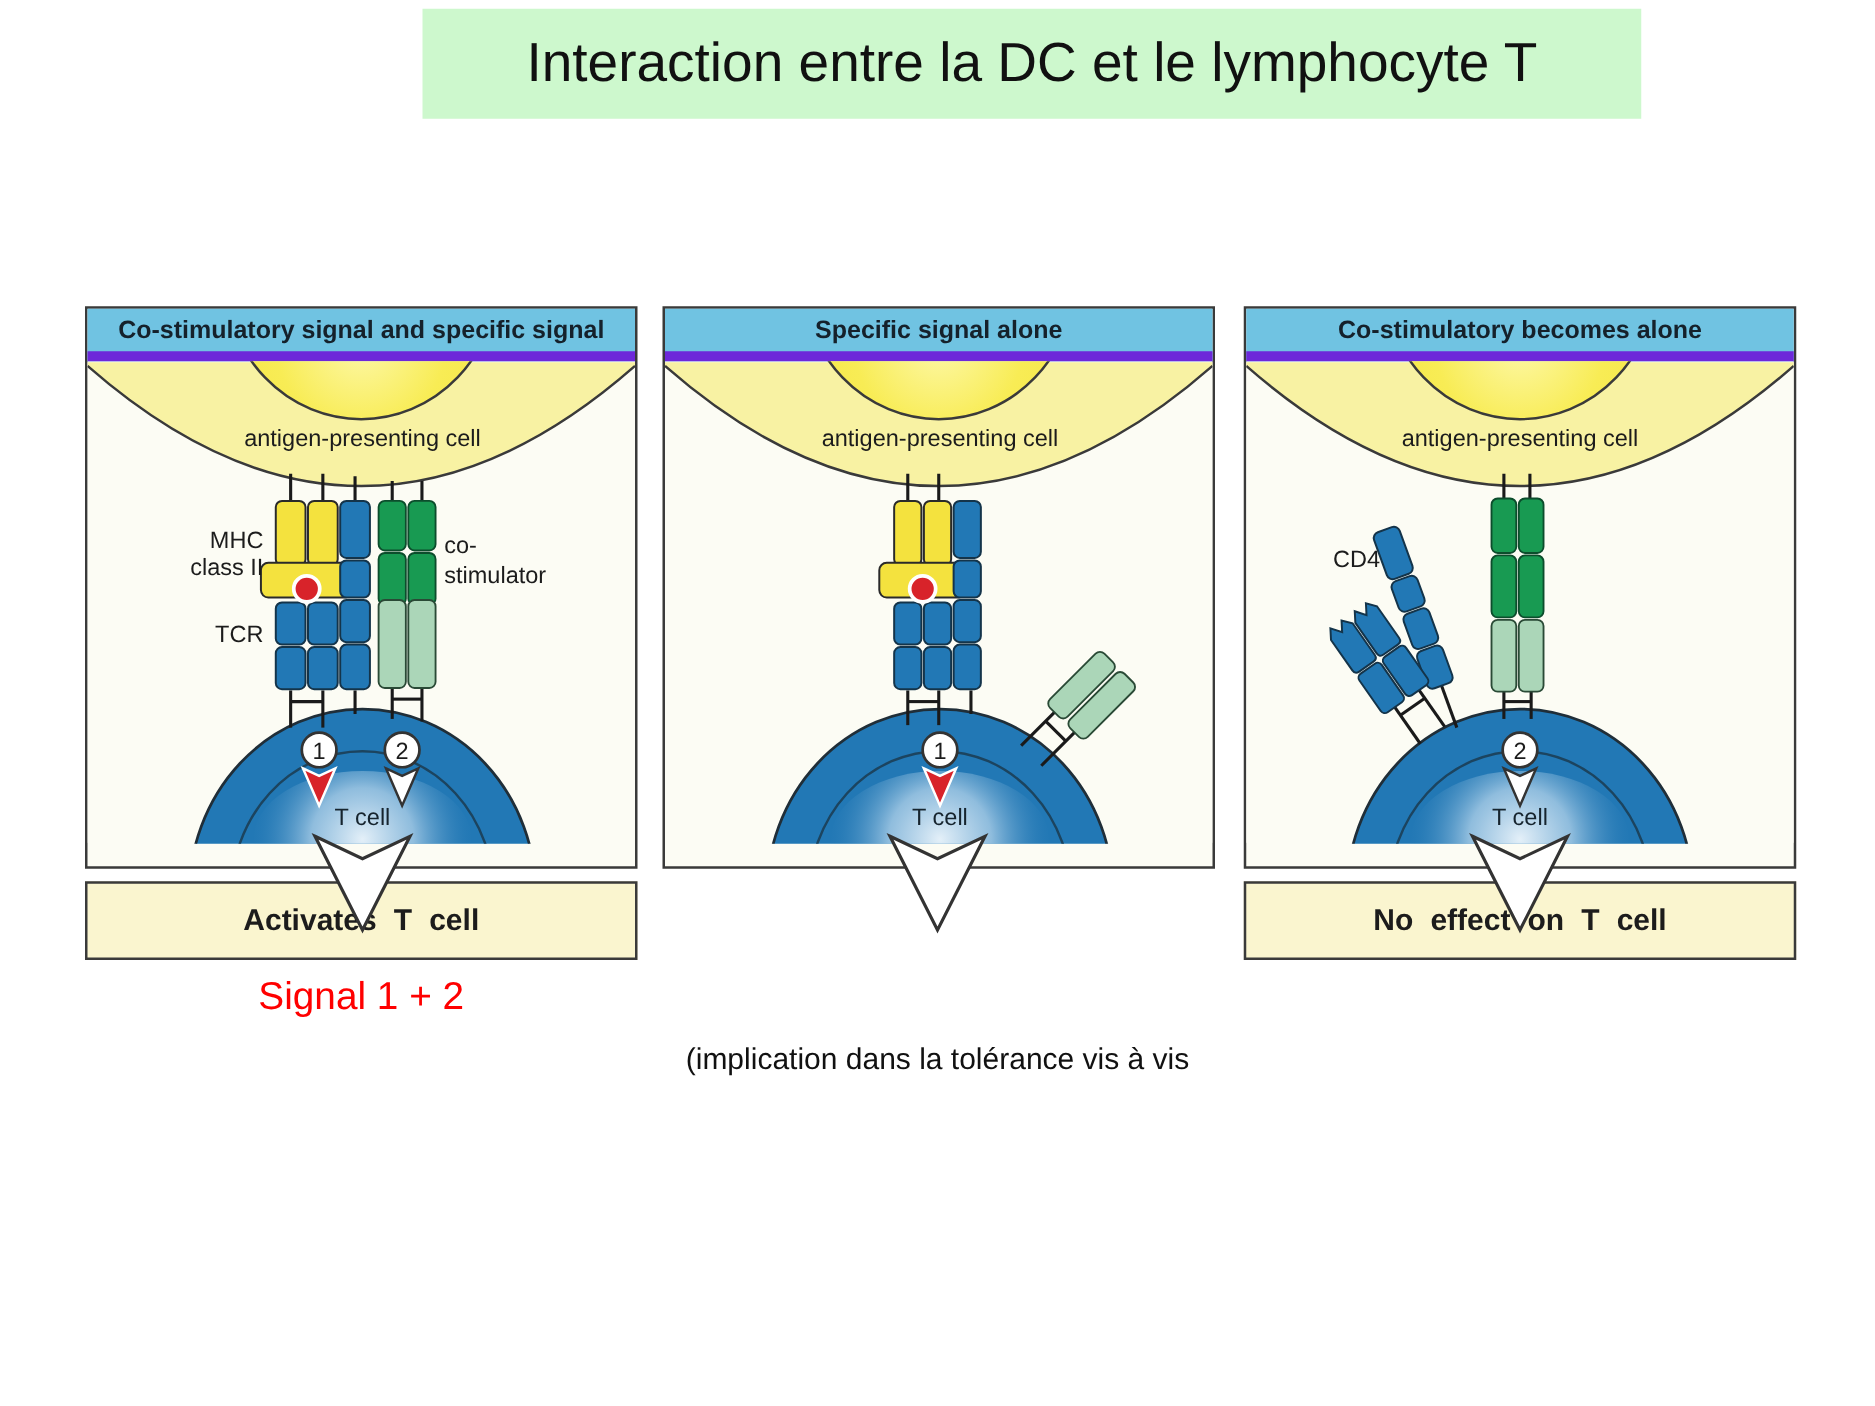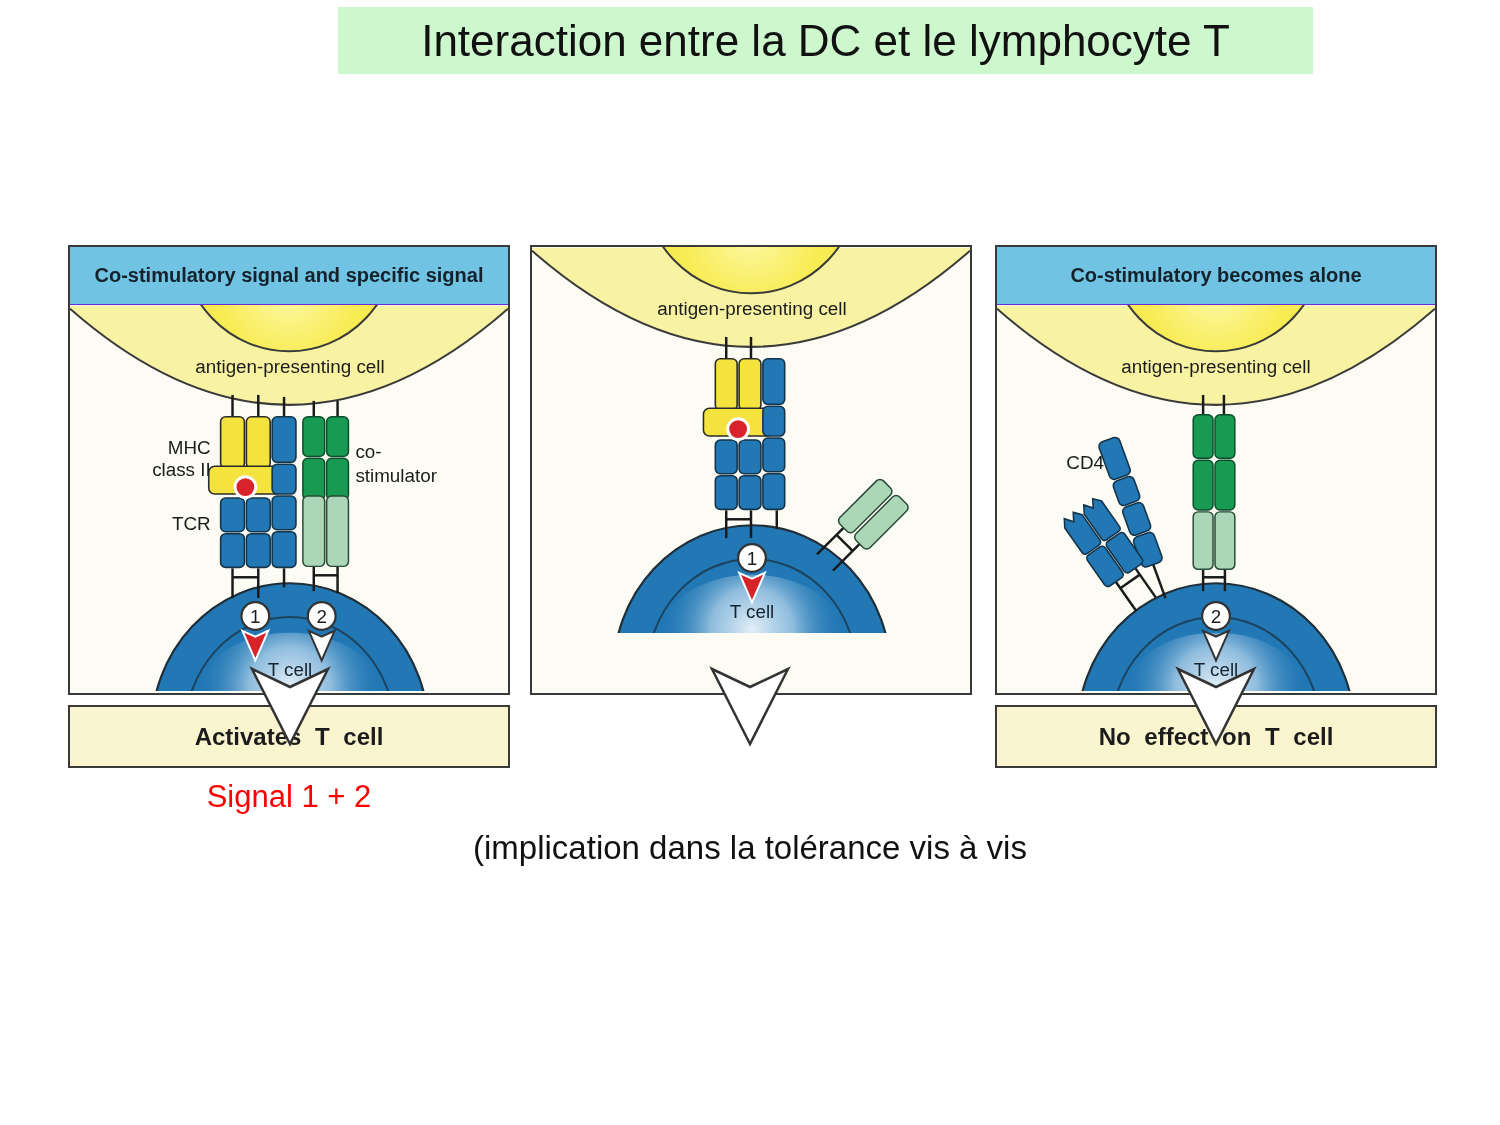--- a/index.html
+++ b/index.html
@@ -1,33 +1,33 @@
 <!DOCTYPE html>
 <html><head>
 <meta charset="utf-8">
 <style>
   html,body{margin:0;padding:0;background:#ffffff;}
   .slide{position:relative;width:1500px;height:1125px;background:#ffffff;overflow:hidden;
          font-family:"Liberation Sans", sans-serif;}
-  .title-box{position:absolute;left:338px;top:7px;width:975px;height:67px;background:#cdf8cd;
+  .title-box{position:absolute;left:338px;top:7px;width:975px;height:88px;background:#cdf8cd;
              display:flex;align-items:center;justify-content:center;font-size:44px;color:#111;}
   .panel{position:absolute;top:245px;width:442px;height:450px;border:2px solid #3a3a3a;
          box-sizing:border-box;background:#fcfcf4;}
-  .panel-header{height:58px;background:#70c3e2;display:flex;align-items:center;justify-content:center;
-                font-weight:bold;font-size:20px;color:#15212b;border-bottom:1px solid #6d28d9;box-sizing:border-box;}
+  .panel-header{height:42px;background:#70c3e2;display:flex;align-items:center;justify-content:center;
+                font-weight:bold;font-size:20px;color:#15212b;border-bottom:8px solid #6d28d9;box-sizing:border-box;}
   .panel-svg{display:block;width:438px;height:386px;}
   .p1{left:68px;} .p2{left:530px;} .p3{left:995px;}
   .result-box{position:absolute;top:705px;width:442px;height:63px;border:2px solid #3a3a3a;box-sizing:border-box;
               background:#faf5cf;display:flex;align-items:center;justify-content:center;
               font-size:24px;font-weight:600;color:#1c1c1c;word-spacing:7px;}
   .flow-arrow{position:absolute;top:666px;width:90px;height:82px;z-index:5;}
   .signal-label{position:absolute;top:779px;width:442px;text-align:center;
                 font-size:31px;font-weight:normal;color:#ff0000;}
   .caption{position:absolute;left:400px;top:831px;width:700px;text-align:center;
-           font-size:33px;color:#111;line-height:34px;}
+           font-size:24px;color:#111;line-height:34px;}
   svg text{font-family:"Liberation Sans", sans-serif;}
   .apc-label{font-size:19px;fill:#1c1c1c;}
   .mol-label{font-size:19px;fill:#1c1c1c;}
   .num-label{font-size:19px;fill:#1c1c1c;}
   .tcell-label{font-size:19px;fill:#16242e;}
 </style>
 </head>
 <body>
 
 <div class="slide">
@@ -120,20 +120,21 @@
         <circle cx="254" cy="313" r="14" fill="#ffffff" stroke="#333333" stroke-width="2.2"></circle>
         <text class="num-label" x="254" y="320" text-anchor="middle">2</text>
       </g>
       <polygon points="0,0 13,6 26,0 13,30" transform="translate(174,328)" fill="#d8232a" stroke="#ffffff" stroke-width="2"></polygon>
       <polygon points="0,0 13,6 26,0 13,30" transform="translate(241,328)" fill="#ffffff" stroke="#333333" stroke-width="2"></polygon>
       <text class="tcell-label" x="222" y="374" text-anchor="middle">T cell</text>
     </svg>
   </div>
 
   <div class="panel p2">
+    <div class="panel-header">Specific signal alone</div>
     <svg class="panel-svg" viewBox="0 0 442 388">
       <defs>
         <radialGradient id="domeG2" gradientUnits="userSpaceOnUse" cx="221" cy="-15" r="125">
           <stop offset="0%" stop-color="#fdf8a8"></stop>
             <stop offset="55%" stop-color="#f8ec55"></stop>
             <stop offset="100%" stop-color="#f5e644"></stop>
         </radialGradient>
         <radialGradient id="glowG2" gradientUnits="userSpaceOnUse" cx="222" cy="385" r="92">
           <stop offset="0%" stop-color="rgba(238,246,252,0.95)"></stop>
             <stop offset="45%" stop-color="rgba(180,212,235,0.75)"></stop>

